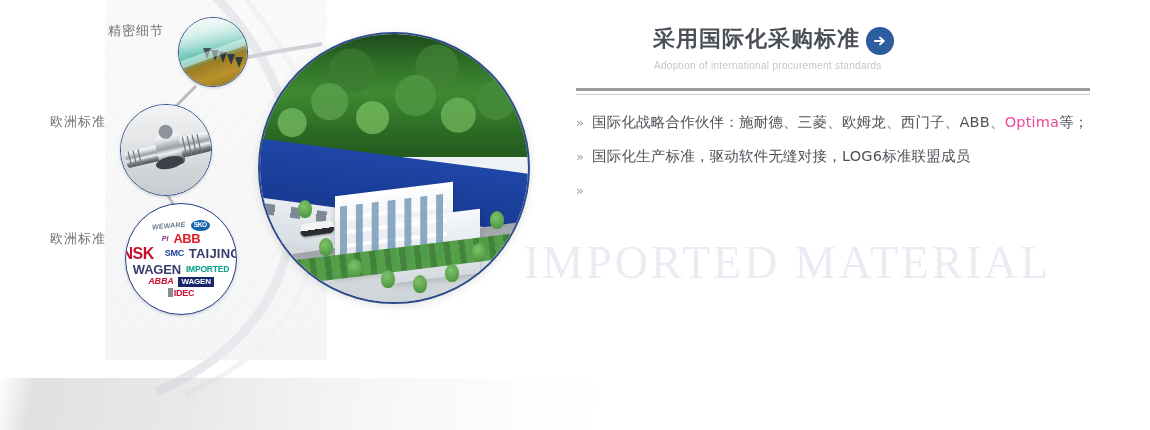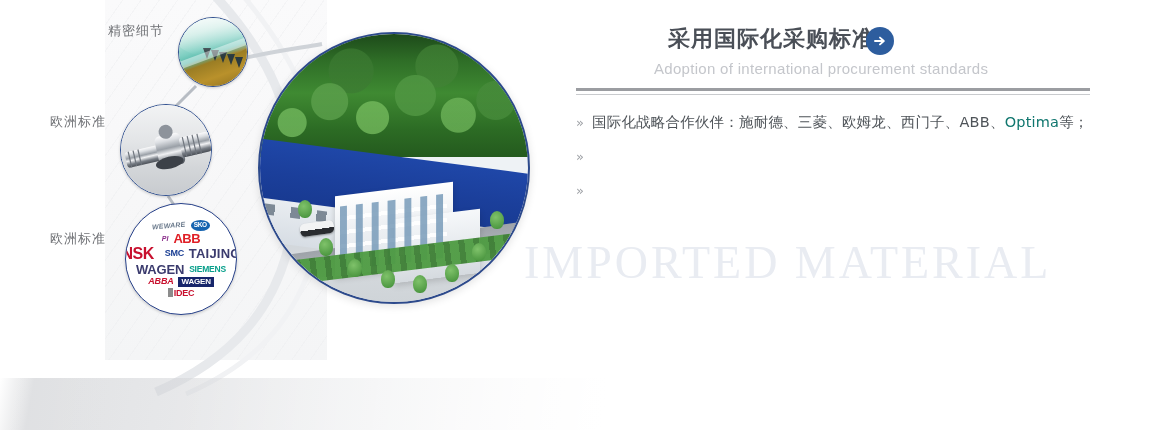--- a/index.html
+++ b/index.html
@@ -204,53 +204,53 @@
   .hdr{ position:relative; height:62px; }
   .num{
     position:absolute; left:0; top:-2px;
     font-family:"Liberation Serif","DejaVu Serif",serif;
     font-weight:bold; font-size:46px; line-height:46px;
     background:linear-gradient(105deg,#5d6b85 0%, #6b7governs 0%, #707f9a 30%, #b9bfca 62%, #e6e8ec 100%);
     -webkit-background-clip:text; background-clip:text; color:transparent;
     letter-spacing:-1px;
   }
   .ttl{
-    position:absolute; left:92px; top:2px;
+    position:absolute; left:77px; top:2px;
     font-family:"DejaVu Sans","Liberation Sans",sans-serif;
     font-weight:bold; font-size:22px; color:#4a4f57; letter-spacing:1px;
     white-space:nowrap;
   }
   .arrow{
     position:absolute; left:290px; top:5px; width:28px; height:28px;
     border-radius:50%; background:#2d5d9e;
     display:flex; align-items:center; justify-content:center;
   }
   .arrow svg{ display:block; }
   .sub{
     position:absolute; left:78px; top:38px;
     font-family:"Liberation Sans",sans-serif;
-    font-size:15px; color:#c4c6cb; letter-spacing:.3px; white-space:nowrap;
+    font-size:10px; color:#c4c6cb; letter-spacing:.3px; white-space:nowrap;
   }
 
   .rule{ position:relative; margin-top:4px; }
   .rule .r1{ height:3px; background:#9b9da1; width:100%; }
   .rule .r2{ height:1px; background:#c9cbce; width:100%; margin-top:3px; }
 
   .bullets{ margin-top:18px; }
   .bl{ display:flex; align-items:flex-start; margin-bottom:15px; }
   .chev{
     color:#9ea1a6; font-size:13px; line-height:19px; width:16px; flex:0 0 16px;
     font-family:"DejaVu Sans",sans-serif;
   }
   .bl-txt{
     font-family:"DejaVu Sans","Liberation Sans",sans-serif;
     font-size:14.5px; color:#4e5358; line-height:19px; white-space:nowrap;
     letter-spacing:.2px;
   }
-  .hl{ color:#0f766e; }
+  .hl{ color:#ec4899; }
 </style>
 </head>
 <body>
 
 <div class="stage">
 
   <div class="left-panel">
     <div class="diag"></div>
   </div>
 
@@ -327,21 +327,21 @@
         <span class="lg lg-abb">ABB</span>
       </div>
       <div class="logo-row">
         <span class="lg lg-nsk">NSK</span>
         <span class="lg-smc-dot"></span>
         <span class="lg lg-smc">SMC</span>
         <span class="lg lg-taijing">TAIJING</span>
       </div>
       <div class="logo-row">
         <span class="lg lg-wagen">WAGEN</span>
-        <span class="lg lg-siemens">SIEMENS</span>
+        <span class="lg lg-siemens">IMPORTED</span>
       </div>
       <div class="logo-row">
         <span class="lg lg-abba">ABBA</span>
         <span class="lg lg-omron">WAGEN</span>
       </div>
       <div class="logo-row">
         <span class="lg lg-idec"><i></i><span>IDEC</span></span>
       </div>
     </div>
   </div>
@@ -391,20 +391,21 @@
 
     <div class="bullets">
 
       <div class="bl">
         <span class="chev">»</span>
         <span class="bl-txt"><span>国际化战略合作伙伴：施耐德、三菱、欧姆龙、西门子、ABB、</span><span class="hl">Optima</span><span>等；</span></span>
       </div>
 
       <div class="bl">
         <span class="chev">»</span>
+        <span class="bl-txt">国际化生产标准，驱动软件无缝对接，LOG6标准联盟成员</span>
       </div>
 
       <div class="bl">
         <span class="chev">»</span>
       </div>
 
     </div>
   </div>
 
   <div class="bottom-band">

